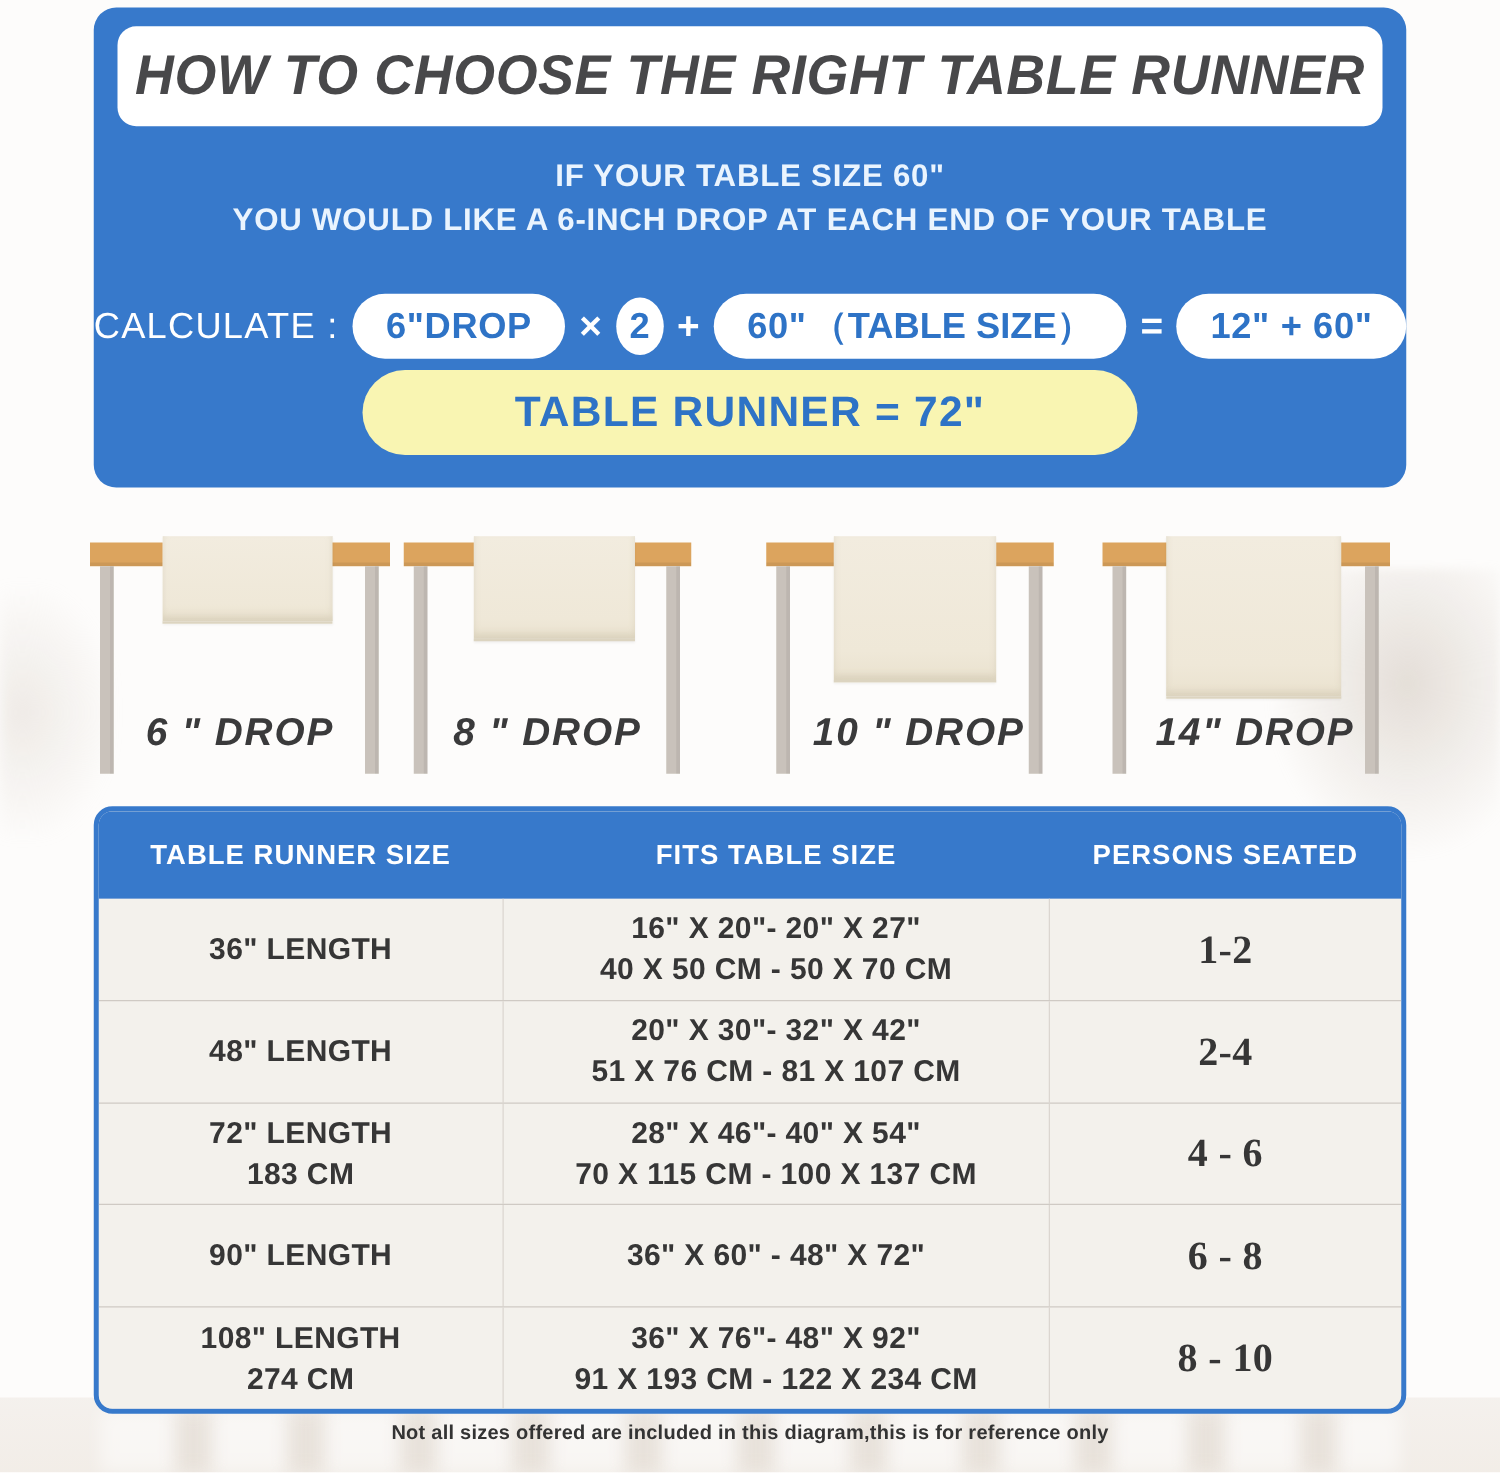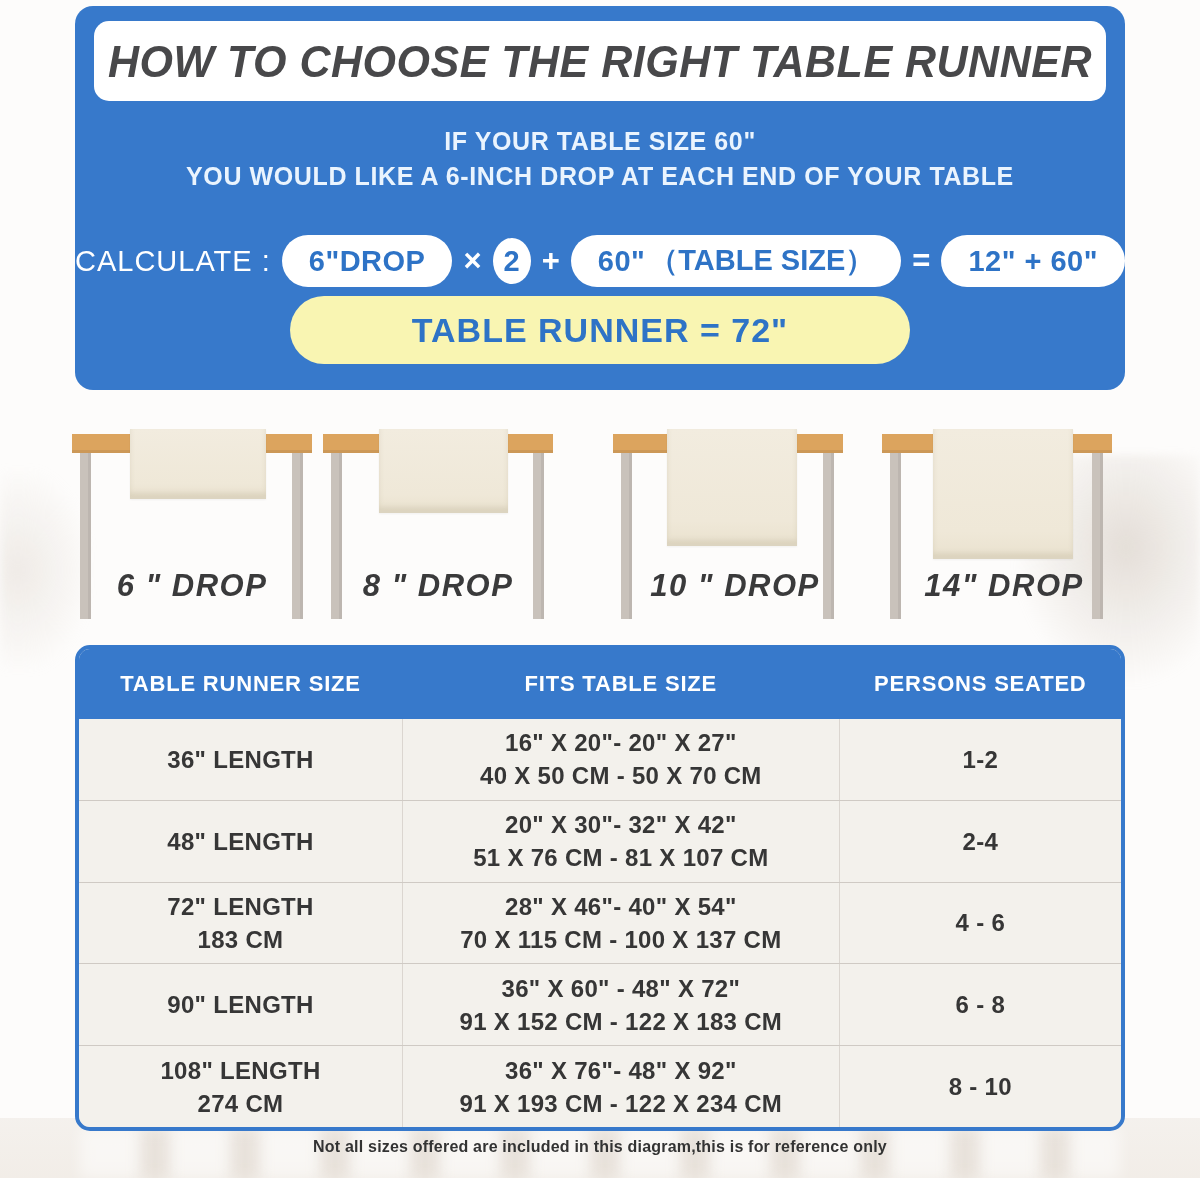--- a/index.html
+++ b/index.html
@@ -66,21 +66,21 @@
     border:4px solid var(--blue);border-radius:15px;overflow:hidden;background:#F2EFEA;
     display:flex;flex-direction:column;justify-content:space-between;}
   .st-header{height:70px;background:var(--blue);display:flex;align-items:center;flex:none;}
   .st-header span{color:#fff;font-weight:bold;font-size:22px;letter-spacing:.8px;text-align:center;}
   .st-body{flex:1;display:flex;flex-direction:column;background:rgba(244,241,237,.6);}
   .st-row{flex:1;display:flex;align-items:center;}
   .st-row + .st-row{border-top:1px solid #CFCAC4;}
   .c1{width:31%;} .c2{width:42%;border-left:1px solid #DBD6D0;border-right:1px solid #DBD6D0;} .c3{width:27%;}
   .cell{display:flex;flex-direction:column;justify-content:center;align-self:stretch;
     text-align:center;color:#363636;font-weight:bold;font-size:24px;line-height:33px;letter-spacing:.3px;}
-  .c3.cell{font-size:24px;}
+  .c3.cell{font-size:32px;font-family:Liberation Serif, serif;}
   .st-header .c2{border-color:transparent;}
 
   .note{position:absolute;left:0;top:1138px;width:100%;text-align:center;
     font-size:16px;font-weight:bold;color:#333;letter-spacing:.2px;}
 </style>
 </head>
 <body>
 
 <div class="canvas">
 
@@ -179,21 +179,20 @@
             <span>70 X 115 CM - 100 X 137 CM</span>
           </div>
         <div class="cell c3">4 - 6</div>
       </div>
       <div class="st-row">
         <div class="cell c1">
             <span>90" LENGTH</span>
           </div>
         <div class="cell c2">
             <span>36" X 60" - 48" X 72"</span>
-            <span>91 X 152 CM - 122 X 183 CM</span>
           </div>
         <div class="cell c3">6 - 8</div>
       </div>
       <div class="st-row">
         <div class="cell c1">
             <span>108" LENGTH</span>
             <span>274 CM</span>
           </div>
         <div class="cell c2">
             <span>36" X 76"- 48" X 92"</span>

